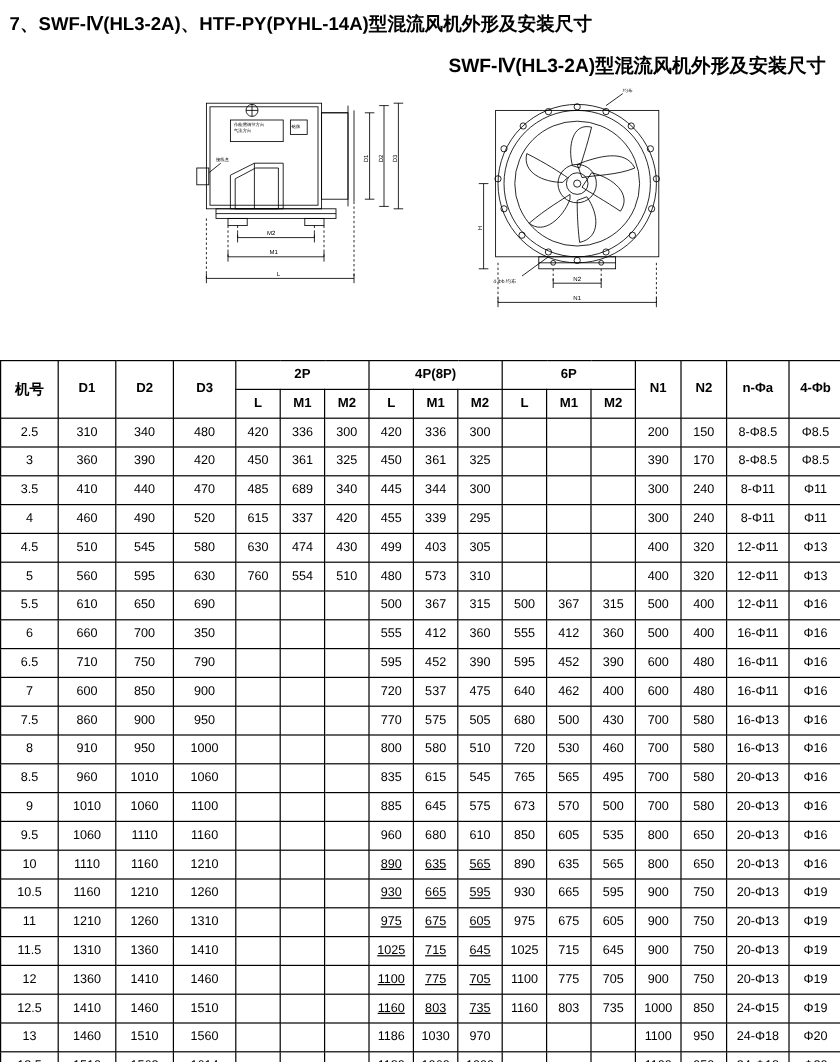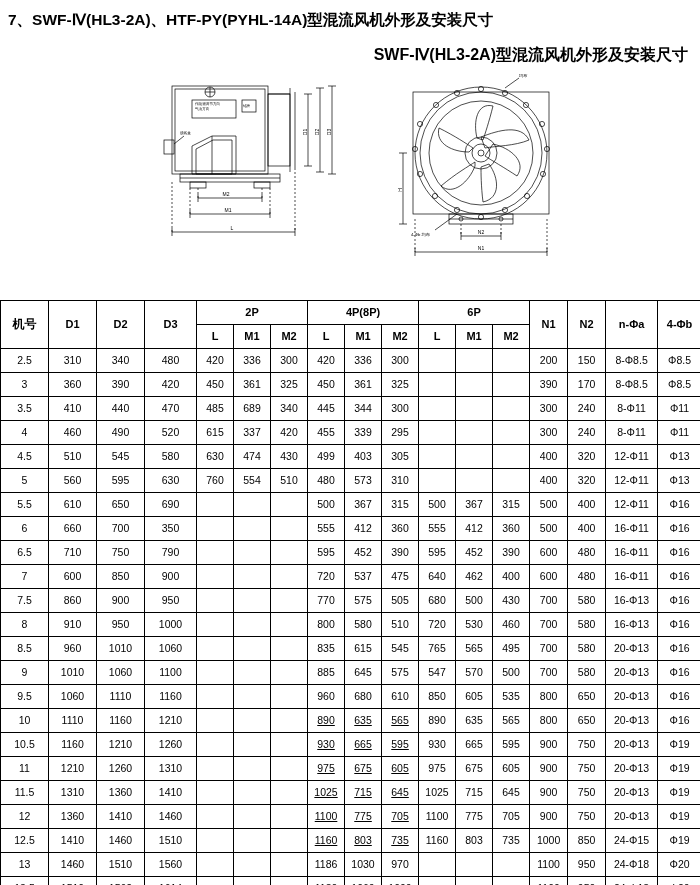--- a/index.html
+++ b/index.html
@@ -549,21 +549,21 @@
           <td>9</td>
           <td>1010</td>
           <td>1060</td>
           <td>1100</td>
           <td></td>
           <td></td>
           <td></td>
           <td>885</td>
           <td>645</td>
           <td>575</td>
-          <td>547</td>
+          <td>673</td>
           <td>570</td>
           <td>500</td>
           <td>700</td>
           <td>580</td>
           <td>20-Φ13</td>
           <td>Φ16</td>
         </tr>
         <tr>
           <td>9.5</td>
           <td>1060</td>

